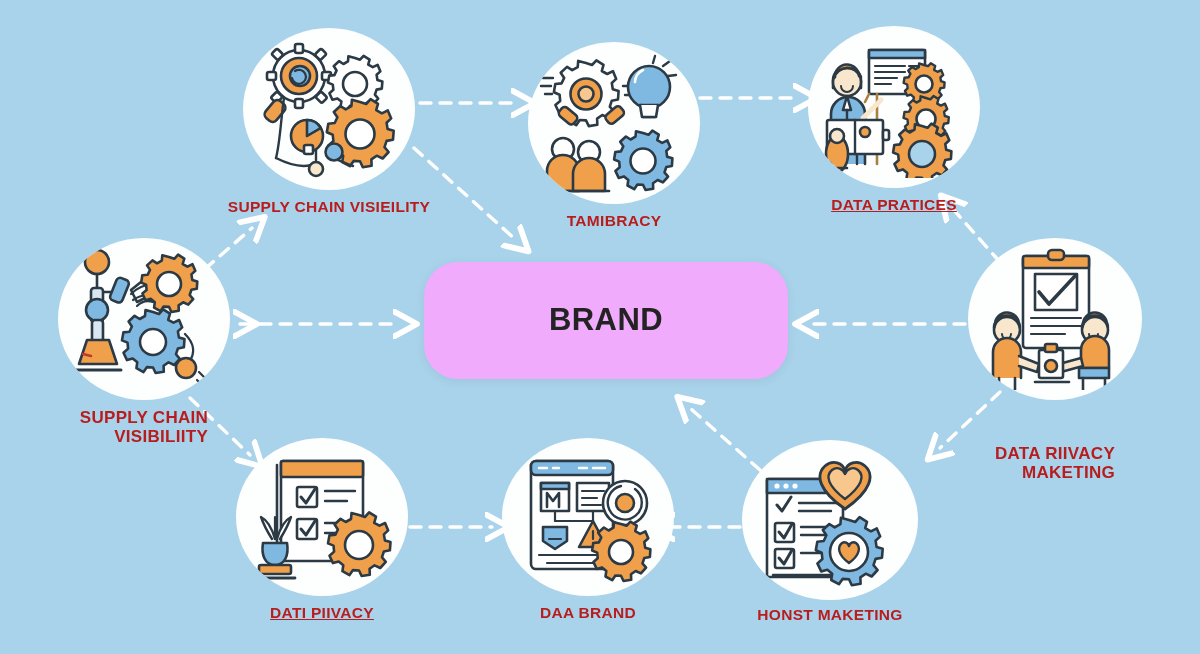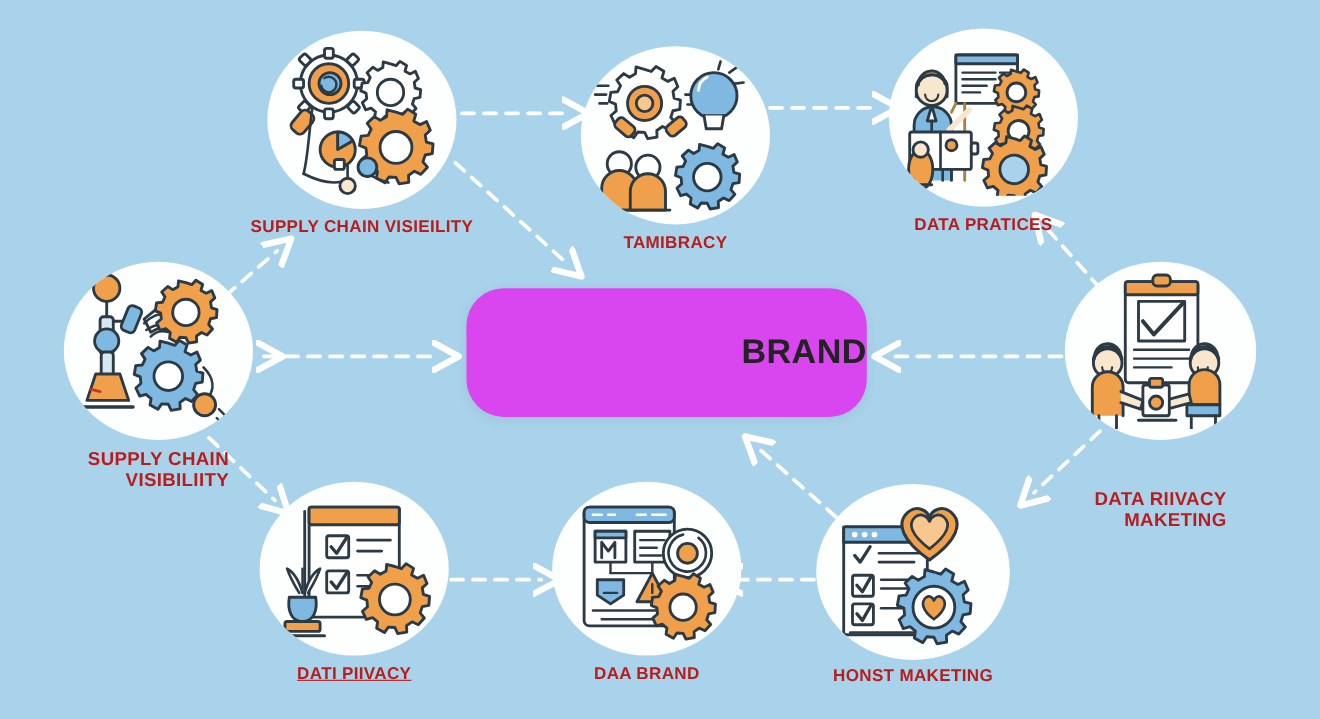--- a/index.html
+++ b/index.html
@@ -43,25 +43,25 @@
     line-height: 1.12;
     white-space: nowrap;
   }
   .lbl-sm { font-size: 15.5px; }
   .lbl-md { font-size: 17px; }
   
   #center-card {
     position: absolute;
     left: 424px; top: 262px;
     width: 364px; height: 117px;
-    background: #d946ef;
+    background: #f0abfc;
     border-radius: 34px;
     display: flex;
     flex-direction: column;
-    align-items: flex-end;
+    align-items: center;
     justify-content: center;
     box-shadow: 0 2px 10px rgba(40,70,95,0.09);
   }
   #center-card .line1 {
     font-size: 31px; font-weight: bold; color: #232323;
     letter-spacing: 0.4px; line-height: 1.18;
   }
   #center-card .line2 {
     font-size: 31px; font-weight: bold; color: #232323;
     letter-spacing: 0.4px; line-height: 1.18;
@@ -254,21 +254,21 @@
             <path d="M0,-21 L4.4,-19.6 L7.5,-23 L12.4,-19.9 L11.2,-15.4 L14.9,-13.4 L19,-15.3 L21.2,-10 L18.1,-7.1 L18.8,-3 L22.8,-1.8 L22.3,4 L18.1,4.7 L16.7,9 L19.4,12.2 L15.3,16.5 L11.5,14.7 L7.8,17.1 L8,21.3 L2,22.3 L0,18.3 L-4.3,18.1 L-6.9,21.6 L-11.9,18.8 L-11.1,14.7 L-14.5,11.7 L-18.6,12.9 L-21.1,7.6 L-18.1,4.8 L-18.5,0.5 L-22.5,-1.1 L-21.5,-7 L-16.9,-7.4 L-15,-11.3 L-17.4,-14.8 L-13.1,-18.8 L-9.5,-16.4 L-5.7,-18.5 L-5.4,-22.7 Z" fill="#f0a04b" stroke="#2b3a45" stroke-width="2.4"></path>
             <circle cx="0" cy="0" r="9.5" fill="#ffffff"></circle>
           </g>
           <g transform="translate(103,118)">
             <path d="M0,-28 L5.5,-26.2 L9.4,-30.4 L15.8,-26.4 L14.2,-20.8 L19.1,-18.1 L24.4,-20.6 L27.3,-13.7 L23.3,-10 L24.2,-4.3 L29.4,-2.7 L28.9,5 L23.3,6 L21.5,11.4 L25.1,15.7 L19.9,21.4 L14.7,19 L10,22.2 L10.2,27.7 L2.5,29 L0,23.8 L-5.6,23.5 L-8.8,28.2 L-15.5,24.5 L-14.7,19 L-19,15.4 L-24.3,16.9 L-27.6,9.9 L-23.3,6.2 L-23.8,0.6 L-28.9,-1.5 L-27.7,-9 L-22.1,-9.6 L-19.7,-14.6 L-22.8,-19.3 L-17.1,-24.5 L-12.4,-21.5 L-7.5,-24.3 L-7,-29.8 Z" fill="#f0a04b" stroke="#2b3a45" stroke-width="2.6"></path>
             <circle cx="0" cy="0" r="13" fill="#a9d3ea"></circle>
           </g>
         </g>
       </svg>
     </div>
-    <div class="node-label lbl-sm" style="top:170px;">
+    <div class="node-label lbl-sm" style="top:170px;text-decoration:underline;">
       <div>DATA PRATICES</div>
     </div>
   </div>
 
   <div class="node" style="left:58px; top:238px; width:172px;">
     <div class="circle" style="width:172px;height:162px;margin:0 auto;">
       <svg width="150" height="142" viewBox="0 0 150 142">
         <g fill="none" stroke="#2b3a45" stroke-width="2.6" stroke-linecap="round" stroke-linejoin="round">
 
           <circle cx="28" cy="14" r="12" fill="#f0a04b"></circle>

